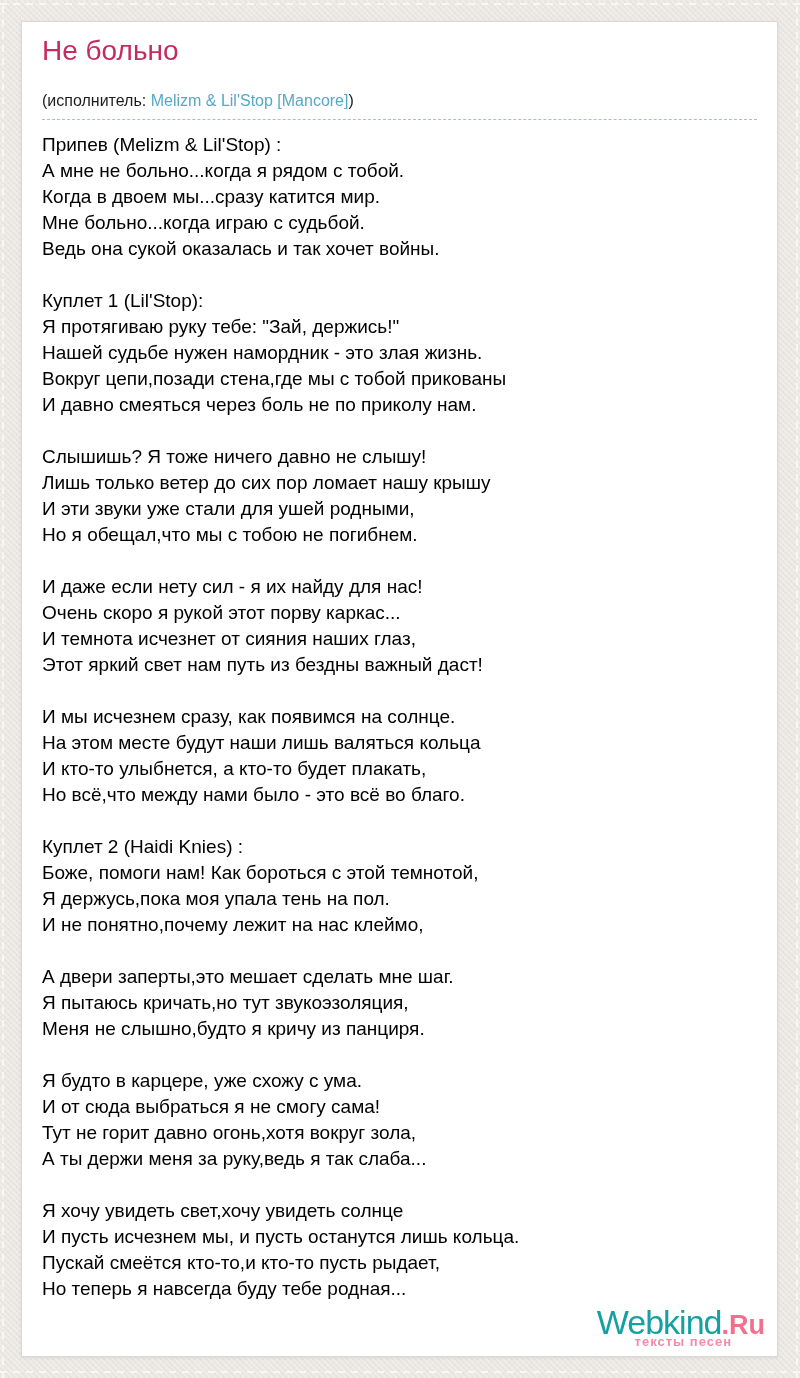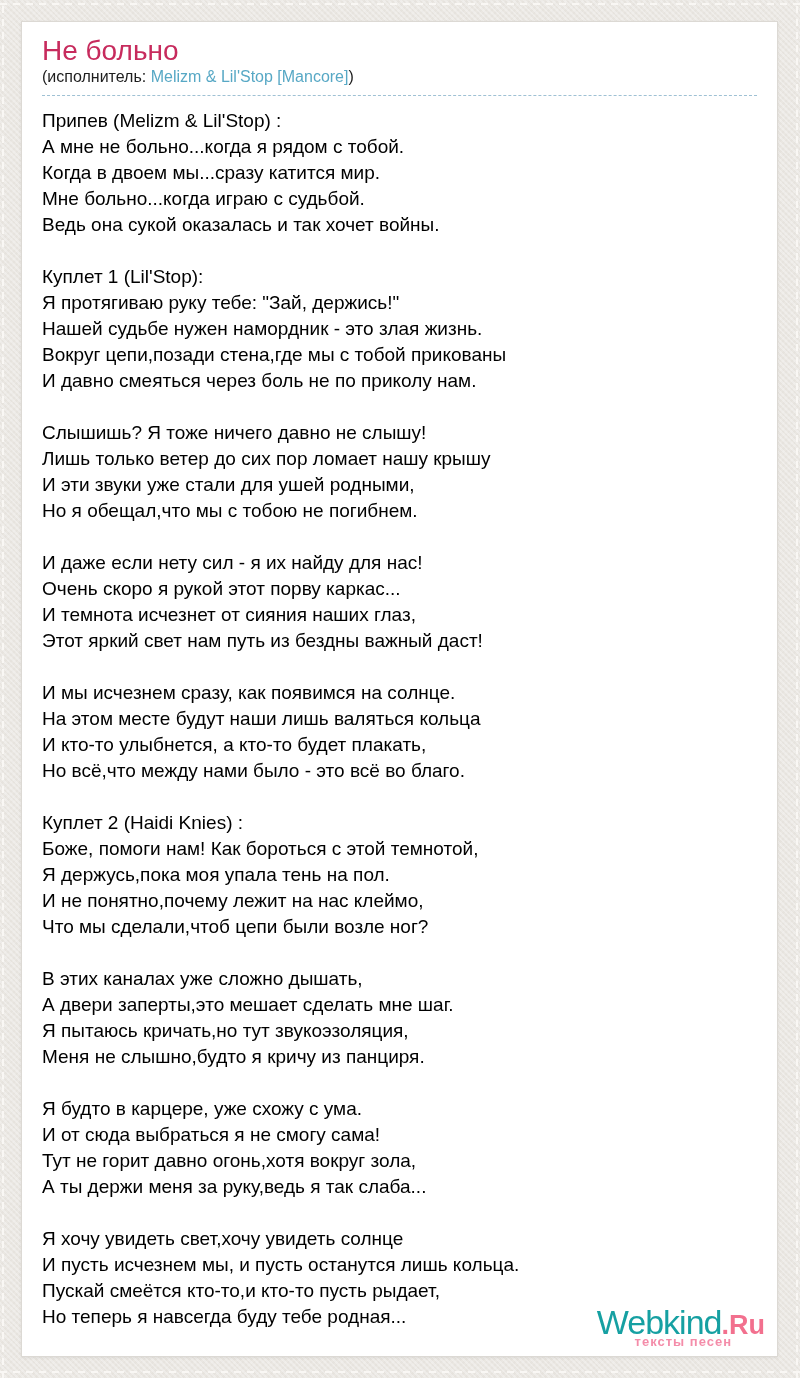--- a/index.html
+++ b/index.html
@@ -42,21 +42,21 @@
     width: 757px;
     height: 1336px;
     box-sizing: border-box;
     background: #ffffff;
     border: 1px solid #dcd9d4;
     box-shadow: 0 1px 3px rgba(0,0,0,.07);
     padding: 13px 20px 0 20px;
   }
 
   .song-title {
-    margin: 0 0 0 0;
+    margin: 0 0 24px 0;
     font-size: 28px;
     font-weight: 400;
     line-height: 1.15;
     color: #c72b5d;
   }
 
   .artist-line {
     font-size: 16px;
     color: #1d1d1d;
     padding-bottom: 9px;
@@ -151,24 +151,22 @@
         <div class="line">И мы исчезнем сразу, как появимся на солнце.</div>
         <div class="line">На этом месте будут наши лишь валяться кольца</div>
         <div class="line">И кто-то улыбнется, а кто-то будет плакать,</div>
         <div class="line">Но всё,что между нами было - это всё во благо.</div>
       </div>
       <div class="stanza">
         <div class="line">Куплет 2 (Haidi Knies) :</div>
         <div class="line">Боже, помоги нам! Как бороться с этой темнотой,</div>
         <div class="line">Я держусь,пока моя упала тень на пол.</div>
         <div class="line">И не понятно,почему лежит на нас клеймо,</div>
-        <div class="line">Что мы сделали,чтоб цепи были возле ног?</div>
       </div>
       <div class="stanza">
-        <div class="line">В этих каналах уже сложно дышать,</div>
         <div class="line">А двери заперты,это мешает сделать мне шаг.</div>
         <div class="line">Я пытаюсь кричать,но тут звукоэзоляция,</div>
         <div class="line">Меня не слышно,будто я кричу из панциря.</div>
       </div>
       <div class="stanza">
         <div class="line">Я будто в карцере, уже схожу с ума.</div>
         <div class="line">И от сюда выбраться я не смогу сама!</div>
         <div class="line">Тут не горит давно огонь,хотя вокруг зола,</div>
         <div class="line">А ты держи меня за руку,ведь я так слаба...</div>
       </div>

